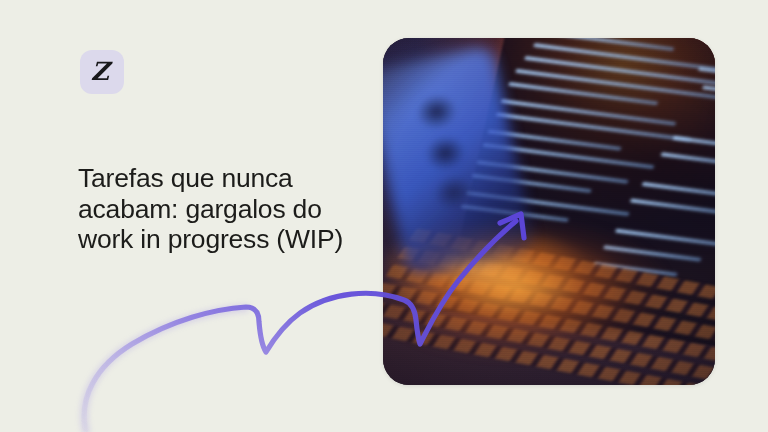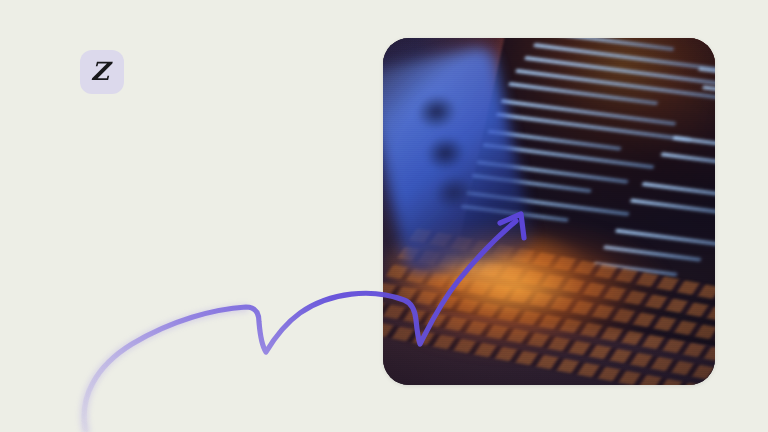--- a/index.html
+++ b/index.html
@@ -137,20 +137,21 @@
 </style>
 </head>
 <body>
 
 <div id="stage">
 
   <div class="logo-badge">
     <span class="z-glyph">Z</span>
   </div>
 
+  <h1 class="headline">Tarefas que nunca acabam: gargalos do work in progress (WIP)</h1>
 
   <div class="photo-panel">
     <div class="layer ph-base"></div>
 
     <div class="layer">
       <div class="ph-screen">
         <div class="code-line" style="left:40px;  top:38px;  width:128px;"></div>
         <div class="code-line" style="left:30px;  top:52px;  width:196px;"></div>
         <div class="code-line" style="left:24px;  top:66px;  width:244px;"></div>
         <div class="code-line" style="left:18px;  top:80px;  width:212px;"></div>

